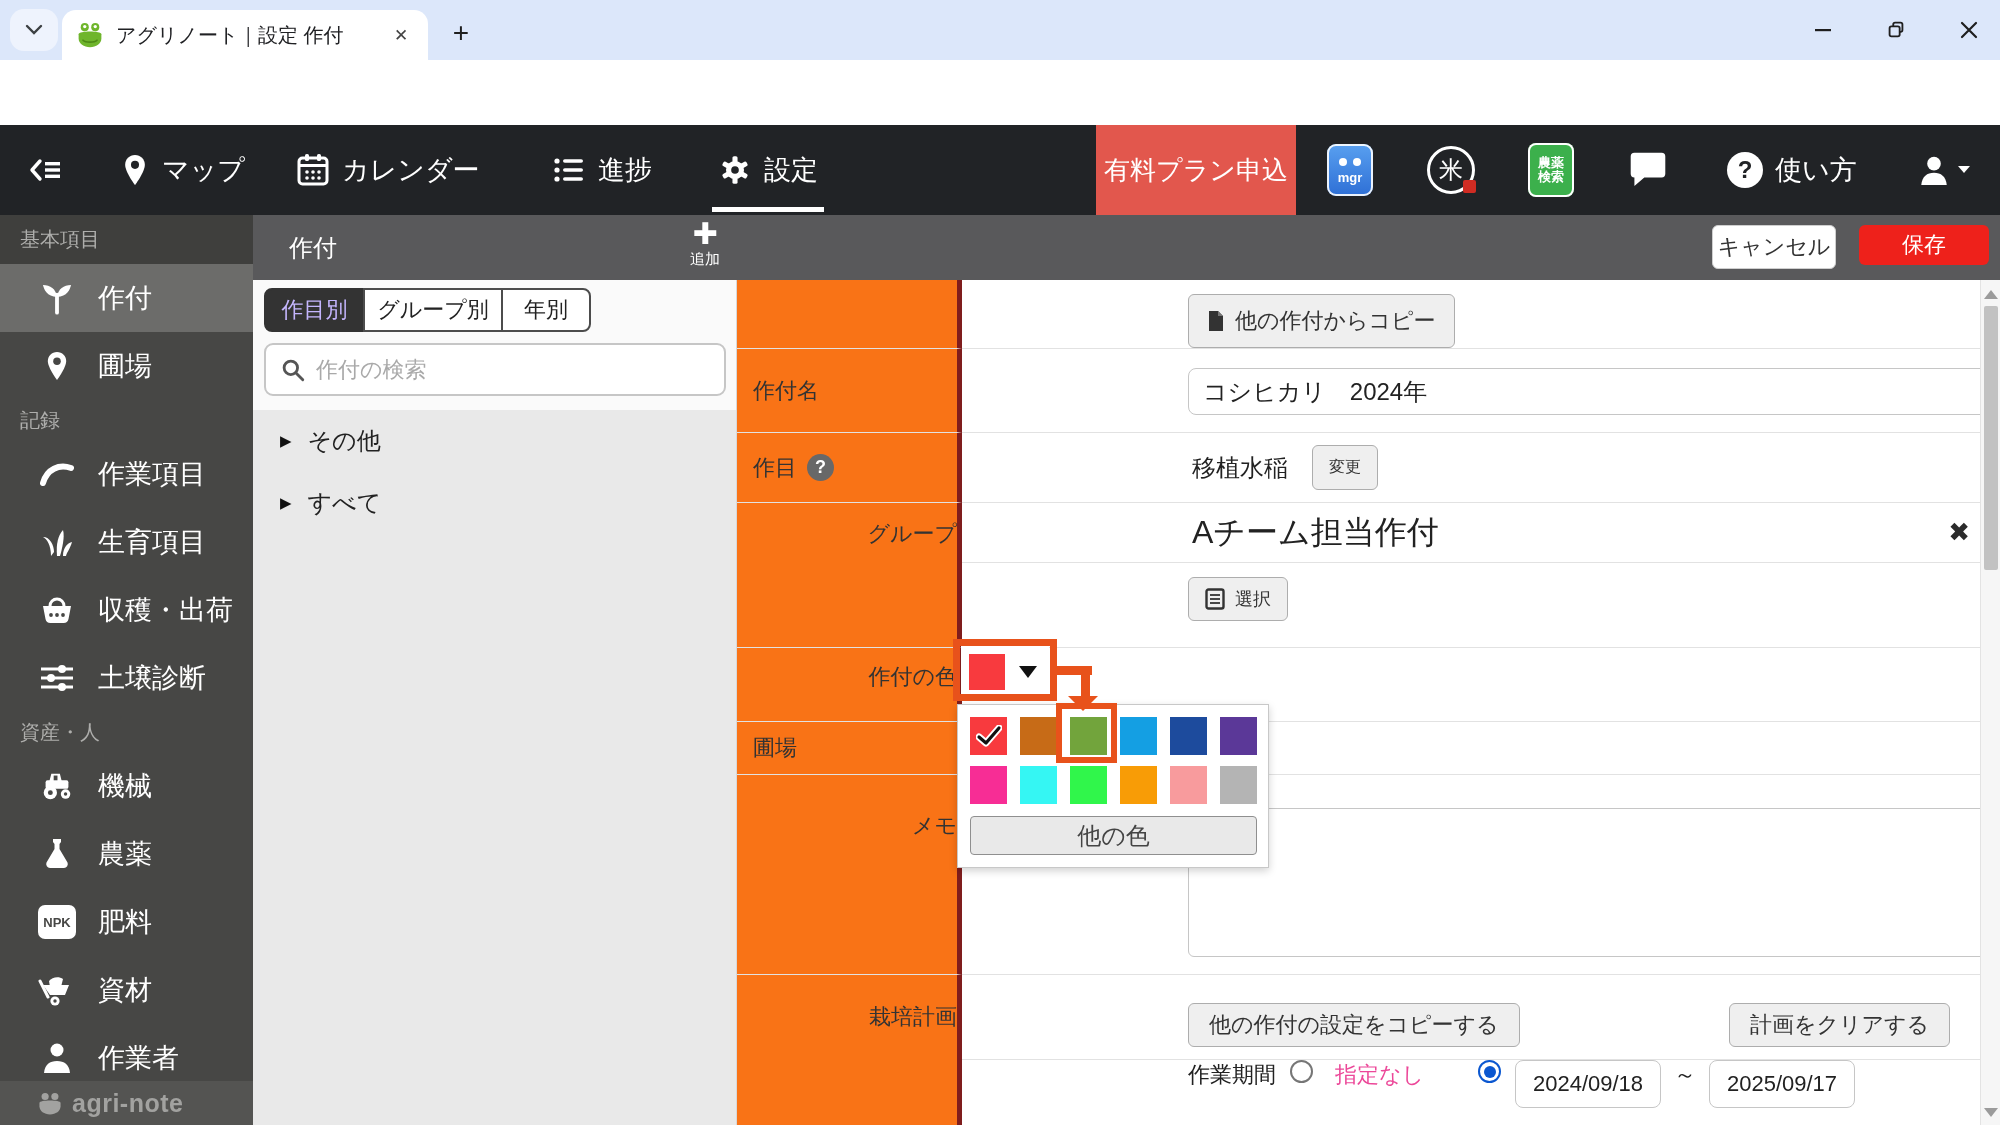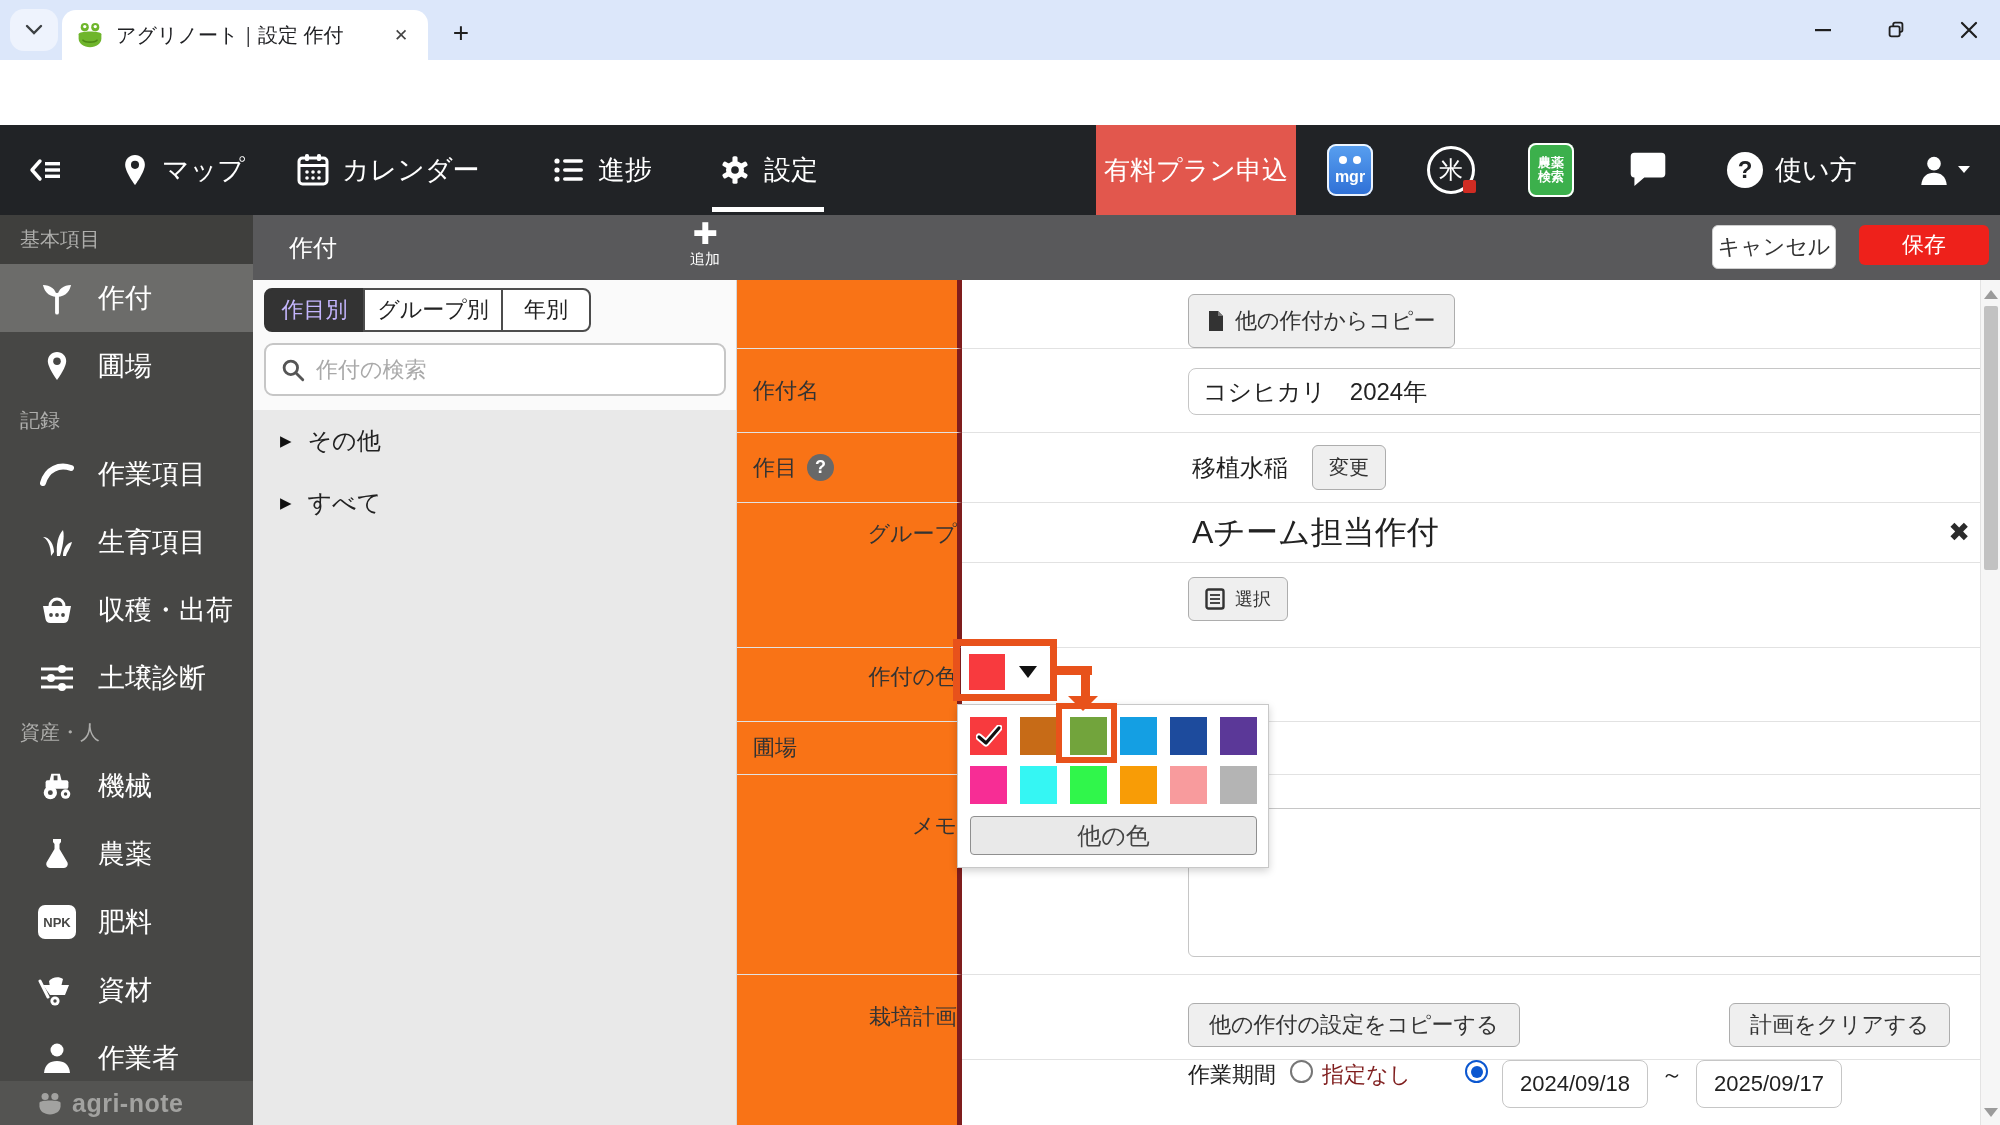--- a/index.html
+++ b/index.html
@@ -27,21 +27,21 @@
 
   
   .appnav{position:absolute; left:0; top:125px; width:2000px; height:90px; background:var(--nav-bg); color:#fff;}
   .nav-item{position:absolute; top:0; height:90px; display:flex; align-items:center; gap:12px; font-size:27px; color:#fff;}
   .nav-item.active::after{content:""; position:absolute; left:-6px; right:-6px; bottom:3px; height:5px; background:#fff;}
   .promo{position:absolute; left:1096px; top:0; width:200px; height:90px; background:var(--promo-red); color:#fff; font-size:26px; display:flex; align-items:center; justify-content:center;}
   .sq-icon{position:absolute; top:19px; border-radius:9px; display:flex; flex-direction:column; align-items:center; justify-content:center;}
   .mgr-icon{left:1327px; width:46px; height:52px; background:linear-gradient(#59a0f0,#2e6fd6); box-shadow:inset 0 0 0 2px rgba(255,255,255,.9);}
   .mgr-eyes{display:flex; gap:6px; margin-top:2px;}
   .mgr-eyes i{width:8px; height:8px; border-radius:50%; background:#fff;}
-  .mgr-label{font-size:16px; font-weight:bold; color:#fff; margin-top:4px;}
+  .mgr-label{font-size:13px; font-weight:bold; color:#fff; margin-top:4px;}
   .rice-icon{left:1427px; width:48px; height:48px; top:21px; border:3px solid #fff; border-radius:50%; background:transparent; position:absolute; display:flex; align-items:center; justify-content:center; font-size:24px; color:#fff;}
   .rice-badge{position:absolute; right:-4px; bottom:-2px; width:13px; height:13px; background:#d02c23; border-radius:2px;}
   .pest-icon{left:1528px; width:46px; height:54px; top:18px; background:#3cb04c; box-shadow:inset 0 0 0 2px #fff; border-radius:8px; line-height:1.1;}
   .pest-icon span{font-size:13px; color:#fff; font-weight:bold;}
   .chat-icon{left:1626px; top:24px; position:absolute;}
   .help-item{left:1727px;}
   .q-circle{width:36px; height:36px; border-radius:50%; background:#fff; color:var(--nav-bg); font-weight:bold; font-size:24px; display:flex; align-items:center; justify-content:center;}
   .account{position:absolute; left:1917px; top:0; height:90px; display:flex; align-items:center; gap:6px;}
 
   
@@ -455,21 +455,21 @@
       </div>
     </div>
 
     <div class="frow" style="height:70px;">
       <div class="fl vcent">
         <span>作目</span>
         <span class="help-circ">?</span>
       </div>
       <div class="fc vcent" style="padding-left:230px; gap:24px;">
         <span style="font-size:24px; color:#222;">移植水稲</span>
-        <button class="gbtn" style="height:45px; padding:0 16px; font-size:20px;">変更</button>
+        <button class="gbtn" style="height:45px; padding:0 16px; font-size:16px;">変更</button>
       </div>
     </div>
 
     <div class="frow" style="height:145px;">
       <div class="fl" style="padding-top:16px;">グループ</div>
       <div class="fc">
         <div style="height:60px; border-bottom:1px solid #e2e2e2; position:relative; display:flex; align-items:center; padding-left:230px;">
           <span style="font-size:32px; color:#222;">Aチーム担当作付</span>
           <span class="x-del">✖</span>
         </div>
@@ -510,21 +510,21 @@
     <div class="frow" style="height:150px;">
       <div class="fl" style="padding-top:27px;">栽培計画</div>
       <div class="fc">
         <div style="height:85px; border-bottom:1px solid #e2e2e2; position:relative;">
           <button class="gbtn" style="position:absolute; left:226px; top:28px; height:44px; padding:0 20px;">他の作付の設定をコピーする</button>
           <button class="gbtn" style="position:absolute; right:30px; top:28px; height:44px; padding:0 20px;">計画をクリアする</button>
         </div>
         <div style="height:65px; display:flex; align-items:flex-start; padding-left:226px;">
           <span style="font-size:22px; color:#222;">作業期間</span>
           <span class="radio" style="margin-left:14px;"></span>
-          <span style="font-size:22px; color:#7f1d1d; margin-left:9px;font-family:Liberation Serif, serif;">指定なし</span>
+          <span style="font-size:22px; color:#ec4899; margin-left:22px;font-family:Liberation Serif, serif;">指定なし</span>
           <span class="radio checked" style="margin-left:54px;">
               <i></i>
             </span>
           <input class="datebox" style="margin-left: 14px;" value="2024/09/18">
           <span style="font-size:22px; color:#222; margin-left:13px;">～</span>
           <input class="datebox" style="margin-left: 13px;" value="2025/09/17">
         </div>
       </div>
     </div>
   </div>

